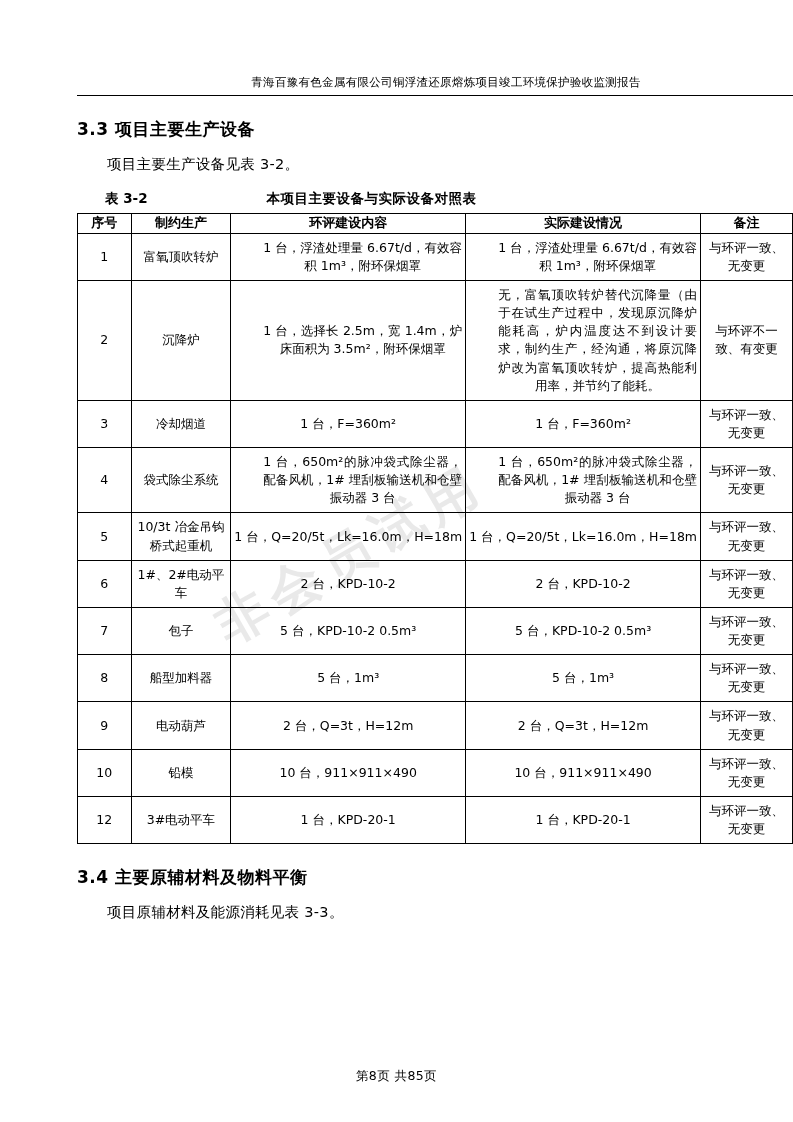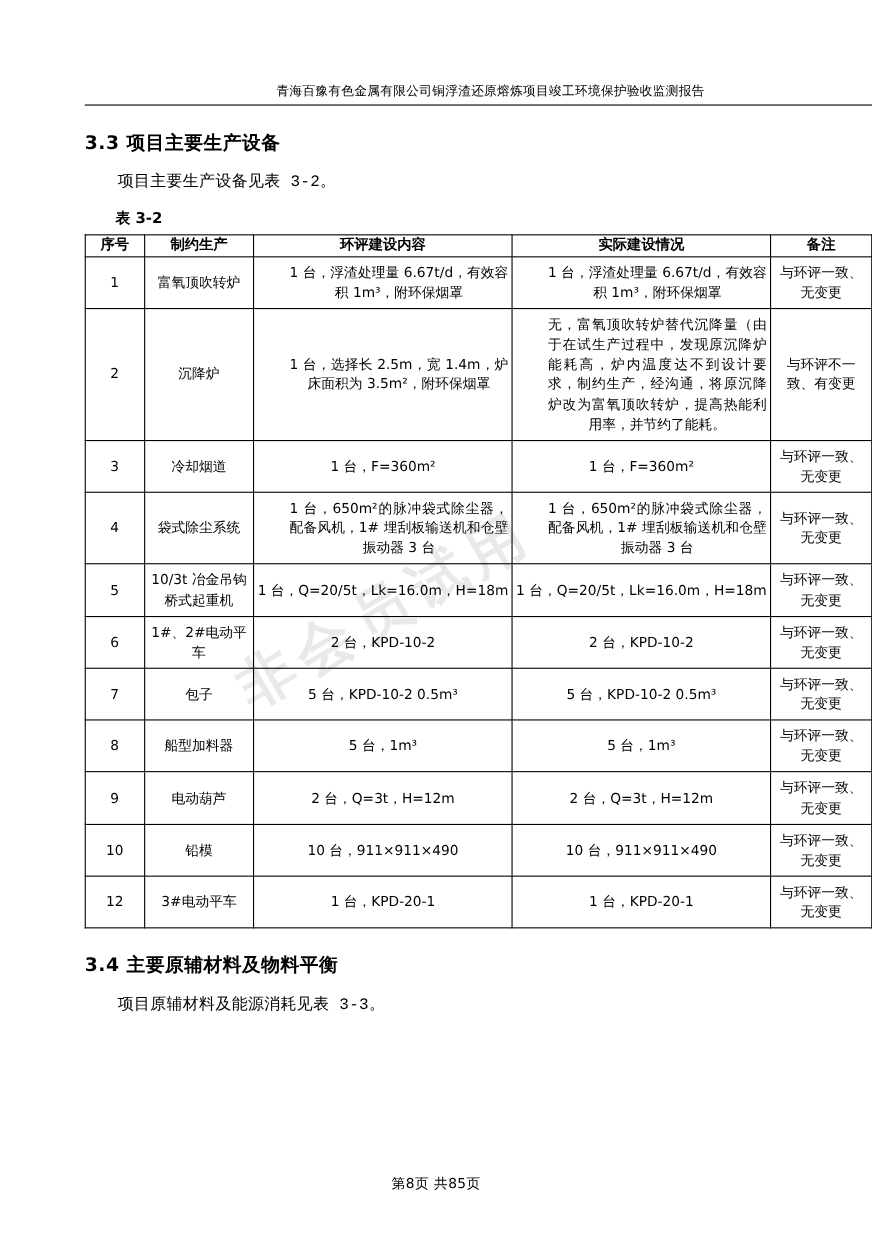--- a/index.html
+++ b/index.html
@@ -42,21 +42,20 @@
     font-size: 17px;
     font-weight: bold;
     margin: 22px 0 0 0;
     letter-spacing: 0.5px;
   }
   p.para {
     font-size: 14.5px;
     margin: 14px 0 0 0;
     text-indent: 30px;
     letter-spacing: 0.3px;
-    font-family: Liberation Mono, monospace;
   }
   .table-caption {
     margin-top: 16px;
     font-size: 13.5px;
     font-weight: bold;
     display: flex;
     align-items: baseline;
     gap: 27px;
   }
   .table-caption .cap-num {
@@ -133,20 +132,21 @@
   <div class="content">
 
     <div class="doc-header">青海百豫有色金属有限公司铜浮渣还原熔炼项目竣工环境保护验收监测报告</div>
     <div class="header-rule"></div>
 
     <h2 class="section-title">3.3 项目主要生产设备</h2>
     <p class="para">项目主要生产设备见表 3-2。</p>
 
     <div class="table-caption">
       <span class="cap-num">表 3-2</span>
+      <span class="cap-title">本项目主要设备与实际设备对照表</span>
     </div>
 
     <table class="equip">
       <colgroup>
         <col class="c0">
           <col class="c1">
           <col class="c2">
           <col class="c3">
           <col class="c4">
       </colgroup>

